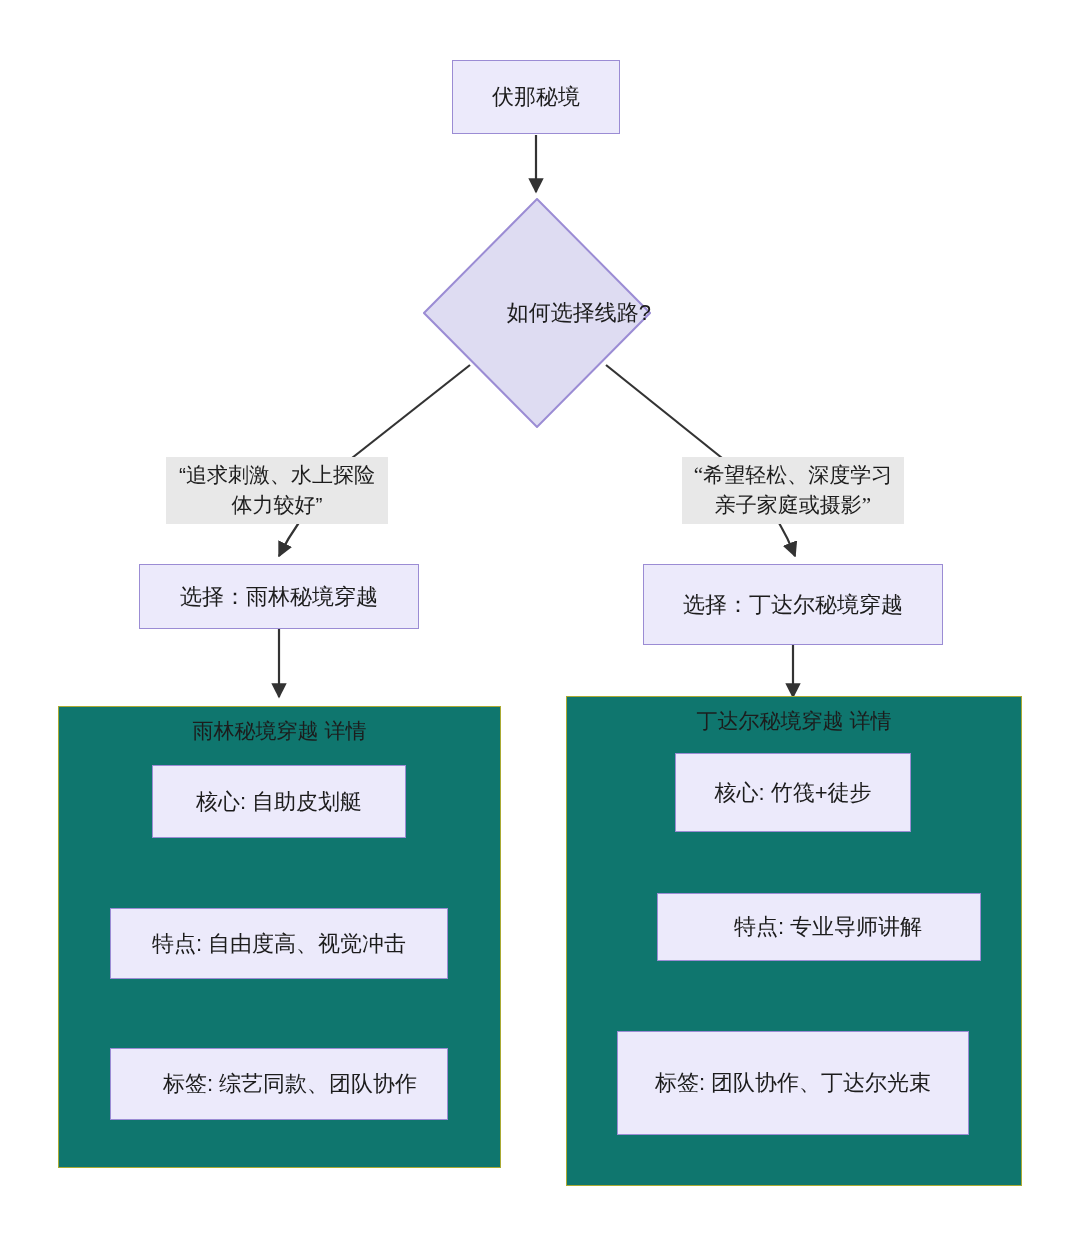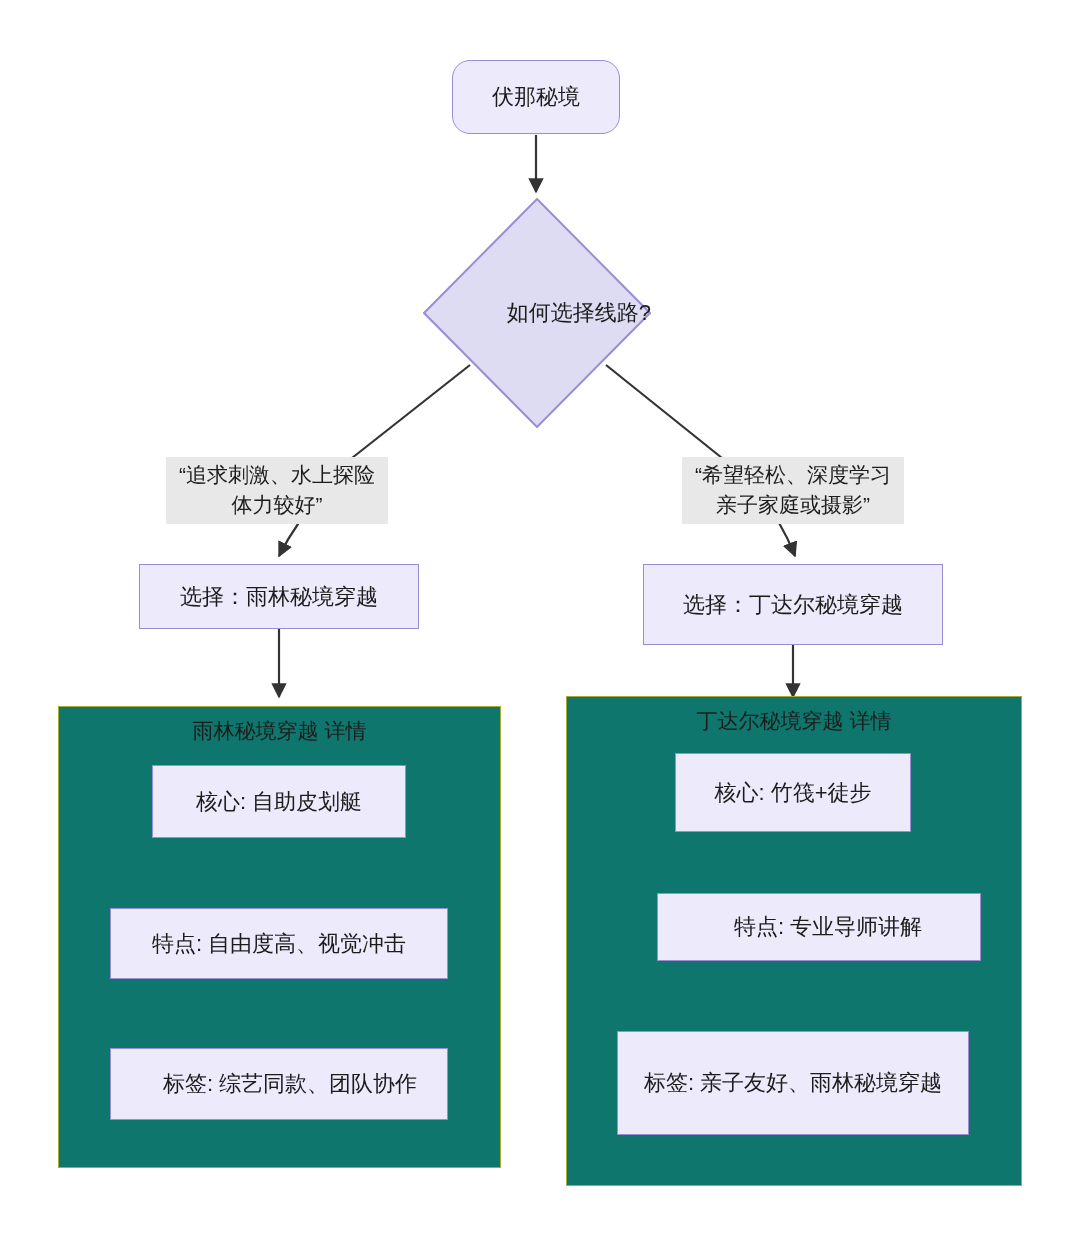--- a/index.html
+++ b/index.html
@@ -114,37 +114,37 @@
 
     <path d="M 606 365 L 722 458" stroke="#333333" stroke-width="2.2" fill="none"></path>
 
     <path d="M 778 521 Q 788 538 795 556" stroke="#333333" stroke-width="2.2" fill="none" marker-end="url(#arrow)"></path>
 
     <path d="M 279 629 L 279 697" stroke="#333333" stroke-width="2.2" fill="none" marker-end="url(#arrow)"></path>
 
     <path d="M 793 629 L 793 697" stroke="#333333" stroke-width="2.2" fill="none" marker-end="url(#arrow)"></path>
   </svg>
 
-  <div class="node" style="left:452px; top:60px; width:168px; height:74px;border-radius:18px;">
+  <div class="node" style="left:452px; top:60px; width:168px; height:74px;">
     <span>伏那秘境</span>
   </div>
 
   <div class="diamond-wrap" style="left:423px; top:198px; width:228px; height:230px;">
     <svg class="diamond-shape" viewBox="0 0 228 230" preserveAspectRatio="none">
       <polygon points="114,1 227,115 114,229 1,115" fill="#DEDCF2" stroke="#9B8CD4" stroke-width="2"></polygon>
     </svg>
     <div class="diamond-label">
       <span>如何选择线路?</span>
     </div>
   </div>
 
   <div class="edge-label" style="left:166px; top:457px; width:222px;">“追求刺激、水上探险
 体力较好”</div>
 
-  <div class="edge-label" style="left:682px; top:457px; width:222px;">“希望轻松、深度学习
+  <div class="edge-label" style="left:682px; top:457px; width:222px;font-family:Liberation Serif, serif;">“希望轻松、深度学习
 亲子家庭或摄影”</div>
 
   <div class="node" style="left:139px; top:564px; width:280px; height:65px;">
     <span>选择：雨林秘境穿越</span>
   </div>
 
   <div class="node" style="left:643px; top:564px; width:300px; height:81px;">
     <span>选择：丁达尔秘境穿越</span>
   </div>
 
@@ -170,16 +170,16 @@
 
   <div class="node" style="left:675px; top:753px; width:236px; height:79px;">
     <span>核心: 竹筏+徒步</span>
   </div>
 
   <div class="node" style="left:657px; top:893px; width:324px; height:68px;padding-left:28px;">
     <span>特点: 专业导师讲解</span>
   </div>
 
   <div class="node" style="left:617px; top:1031px; width:352px; height:104px;">
-    <span>标签: 亲子友好、雨林秘境穿越</span>
+    <span>标签: 团队协作、丁达尔光束</span>
   </div>
 
 </div>
 
 </body></html>

